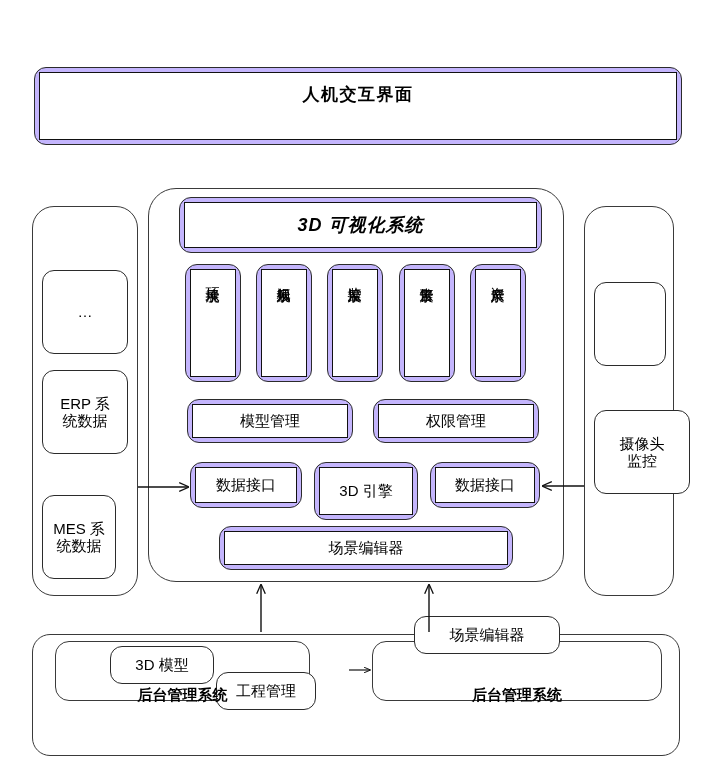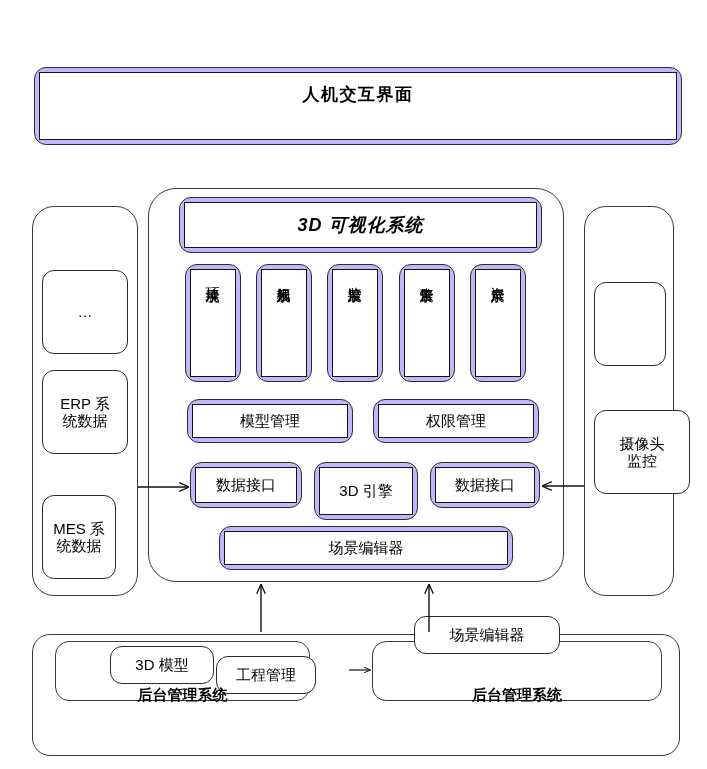--- a/index.html
+++ b/index.html
@@ -151,21 +151,21 @@
       <div class="lbl">场景编辑器</div>
     </div>
   </div>
 
   <div class="shell-sq" style="left:32px;top:634px;width:648px;height:122px;border-radius:18px;"></div>
 
   <div class="shell-sq" style="left:55px;top:641px;width:255px;height:60px;border-radius:14px;"></div>
   <div class="pbox" style="left:110px;top:646px;width:104px;height:38px;">
     <div class="lbl lbl-sm">3D 模型</div>
   </div>
-  <div class="pbox" style="left:216px;top:656px;width:100px;height:38px;">
+  <div class="pbox" style="left:216px;top:672px;width:100px;height:38px;">
     <div class="lbl lbl-sm">工程管理</div>
   </div>
   <div class="cap" style="left:55px;top:686px;width:255px;">后台管理系统</div>
 
   <div class="shell-sq" style="left:372px;top:641px;width:290px;height:60px;border-radius:14px;"></div>
   <div class="pbox" style="left:414px;top:616px;width:146px;height:38px;">
     <div class="lbl lbl-sm">场景编辑器</div>
   </div>
   <div class="cap" style="left:372px;top:686px;width:290px;">后台管理系统</div>
 

